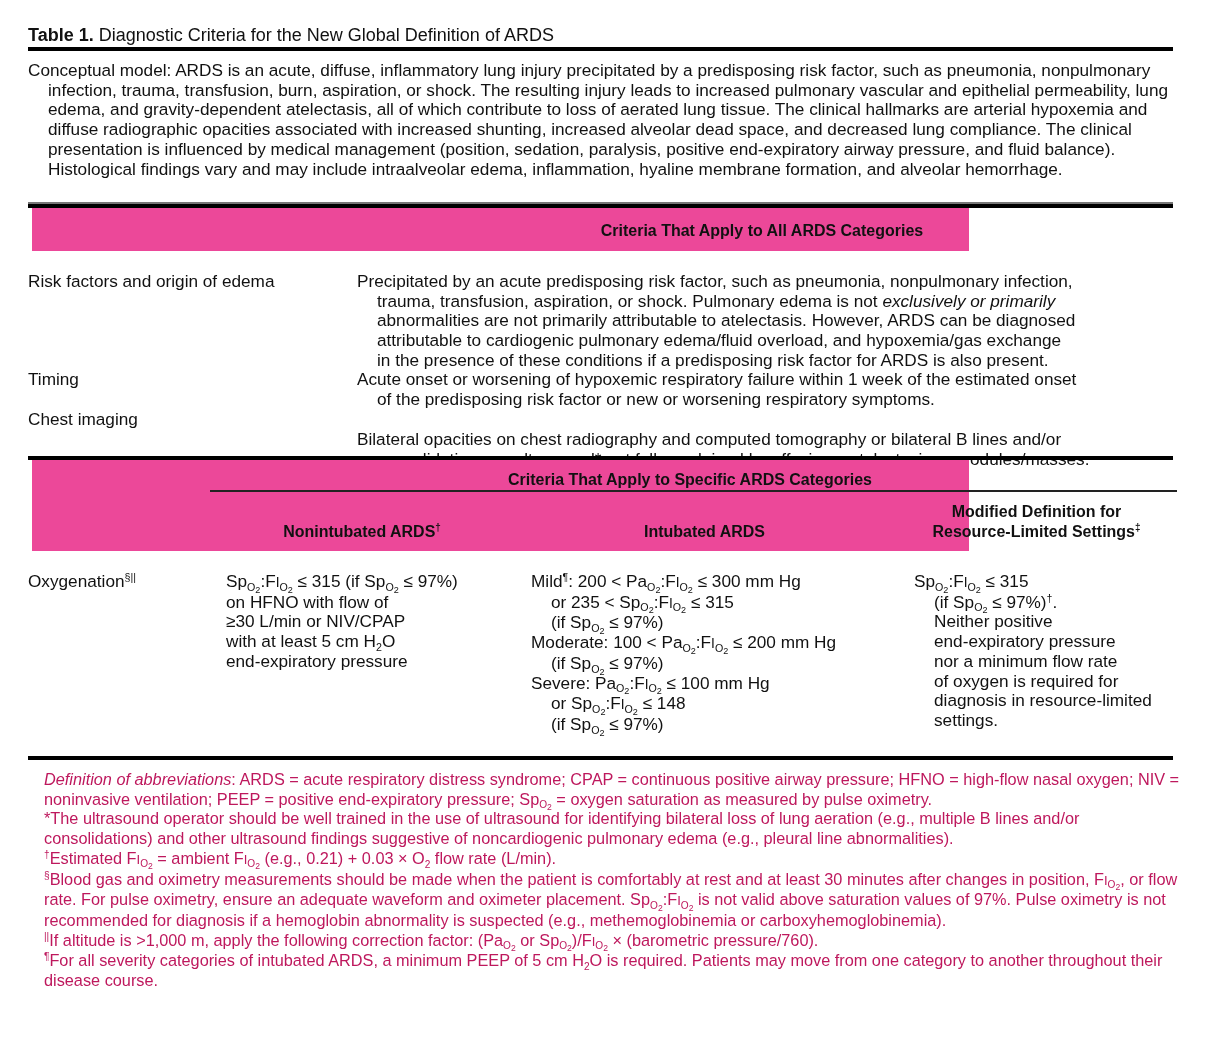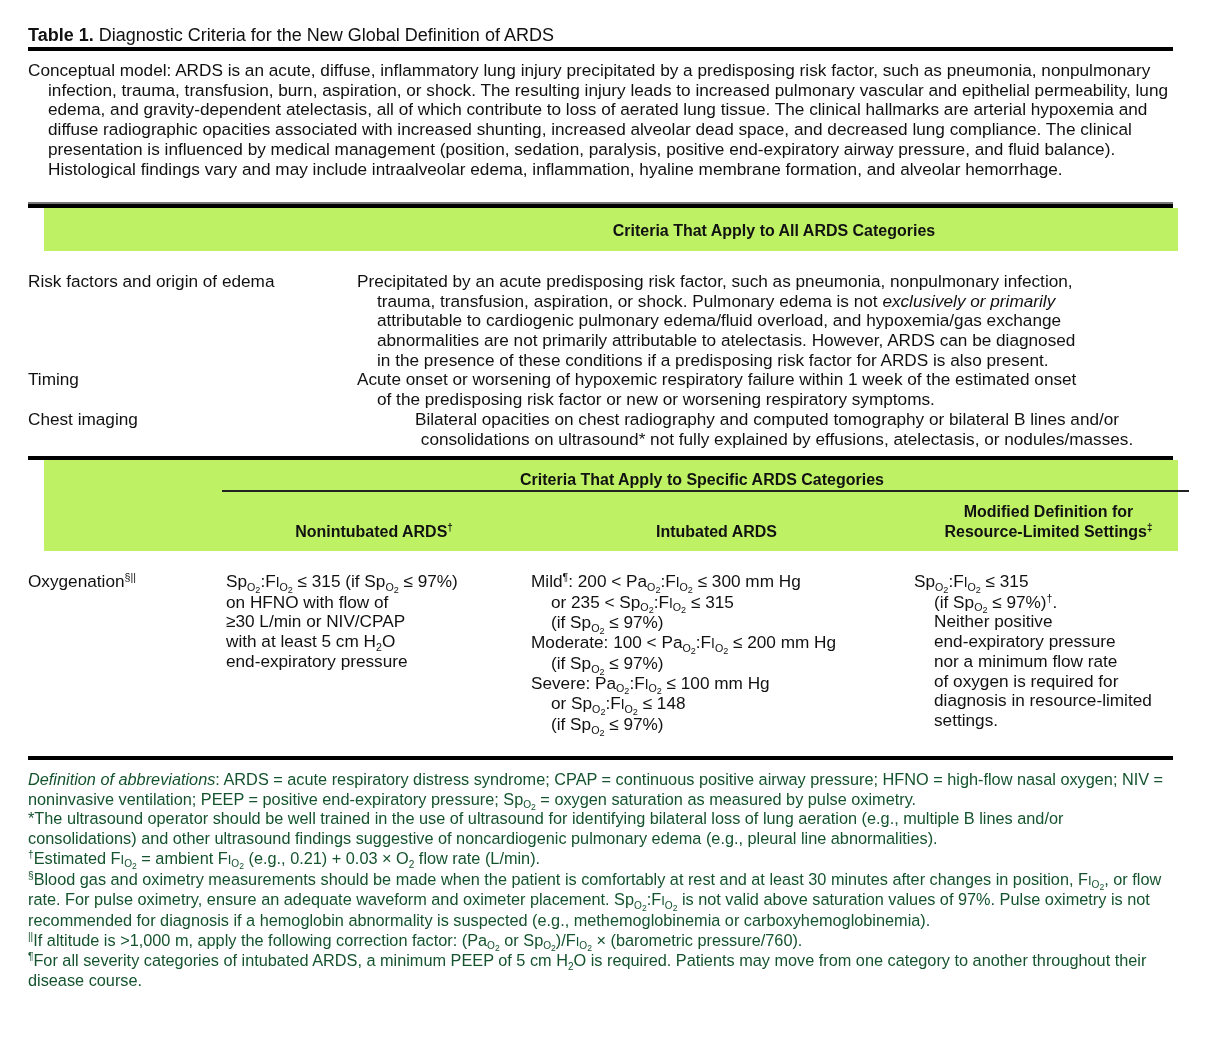--- a/index.html
+++ b/index.html
@@ -8,31 +8,31 @@
     font-family: "Liberation Sans", "DejaVu Sans", sans-serif;
     color: #111; font-size: 17.2px;
   }
   .page { position: absolute; left: 28px; top: 0; width: 1145px; }
   .caption { position: absolute; top: 24px; left: 0; font-size: 18px; line-height: 22px; white-space: nowrap; }
   .caption b { font-weight: bold; }
   .rule-thick { position: absolute; left: 0; width: 1145px; height: 4px; background: #000; }
   .rule-thin { position: absolute; height: 1.5px; background: #222; }
   .block { position: absolute; left: 0; width: 1145px; line-height: 19.7px; }
   .hang { padding-left: 20px; text-indent: -20px; }
-  .gray { position: absolute; left: 16px; width: 1134px; background: #bef264; }
+  .gray { position: absolute; left: 4px; width: 937px; background: #ec4899; }
   .colhead { position: absolute; font-weight: bold; text-align: center; font-size: 17.2px; line-height: 20px; transform: scaleX(0.93); }
   .rowlabel { position: absolute; left: 0; line-height: 19.7px; }
   .cell { position: absolute; line-height: 19.7px; }
   .cell .ln { white-space: nowrap; }
   .cell .ln.indent { padding-left: 20px; }
   sub { font-size: 62%; vertical-align: -0.35em; line-height: 0; }
   sub sub { font-size: 85%; vertical-align: -0.25em; }
   sup { font-size: 62%; vertical-align: 0.55em; line-height: 0; }
   .small-caps-I { font-size: 80%; }
-  .foot { position: absolute; left: 0; width: 1145px; font-size: 16.3px; line-height: 19.7px; color: #14532d; }
+  .foot { position: absolute; left: 16px; width: 1145px; font-size: 16.3px; line-height: 19.7px; color: #be185d; }
   .foot p { margin: 0; }
   i { font-style: italic; }
 </style>
 </head>
 <body>
 
 <div class="page">
 
   <div class="caption">
     <b>Table 1.</b>
@@ -48,35 +48,35 @@
   <div class="rule-thick" style="top:204px;"></div>
   <div class="gray" style="top:208px; height:43px;">
     <div class="colhead" style="left:420px; width:620px; top:12px;">Criteria That Apply to All ARDS Categories</div>
   </div>
 
   <div>
     <div class="rowlabel" style="top:272px;">Risk factors and origin of edema</div>
     <div class="cell" style="top:272px; left:329px; width:820px;">
         <div class="ln">Precipitated by an acute predisposing risk factor, such as pneumonia, nonpulmonary infection,</div>
         <div class="ln indent">trauma, transfusion, aspiration, or shock. Pulmonary edema is not <i>exclusively or primarily</i></div>
+        <div class="ln indent">abnormalities are not primarily attributable to atelectasis. However, ARDS can be diagnosed</div>
         <div class="ln indent">attributable to cardiogenic pulmonary edema/fluid overload, and hypoxemia/gas exchange</div>
-        <div class="ln indent">abnormalities are not primarily attributable to atelectasis. However, ARDS can be diagnosed</div>
         <div class="ln indent">in the presence of these conditions if a predisposing risk factor for ARDS is also present.</div>
       </div>
   </div>
   <div>
     <div class="rowlabel" style="top:370px;">Timing</div>
     <div class="cell" style="top:370px; left:329px; width:820px;">
         <div class="ln">Acute onset or worsening of hypoxemic respiratory failure within 1 week of the estimated onset</div>
         <div class="ln indent">of the predisposing risk factor or new or worsening respiratory symptoms.</div>
       </div>
   </div>
   <div>
     <div class="rowlabel" style="top:410px;">Chest imaging</div>
-    <div class="cell" style="top:410px; left:329px; width:820px;text-align:center;">
+    <div class="cell" style="top:430px; left:329px; width:820px;">
         <div class="ln">Bilateral opacities on chest radiography and computed tomography or bilateral B lines and/or</div>
         <div class="ln indent">consolidations on ultrasound* not fully explained by effusions, atelectasis, or nodules/masses.</div>
       </div>
   </div>
 
   <div class="rule-thick" style="top:456px;"></div>
   <div class="gray" style="top:460px; height:91px;">
     <div class="colhead" style="left:178px; width:960px; top:9px;">Criteria That Apply to Specific ARDS Categories</div>
     <div class="rule-thin" style="top:30px; left:178px; width:967px;"></div>
     <div class="colhead" style="left:180px; width:300px; top:61px;">Nonintubated ARDS<sup>†</sup></div>

